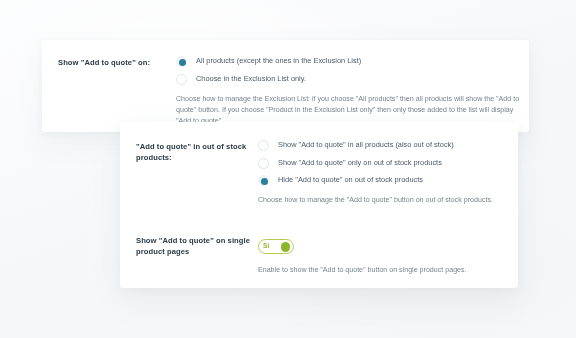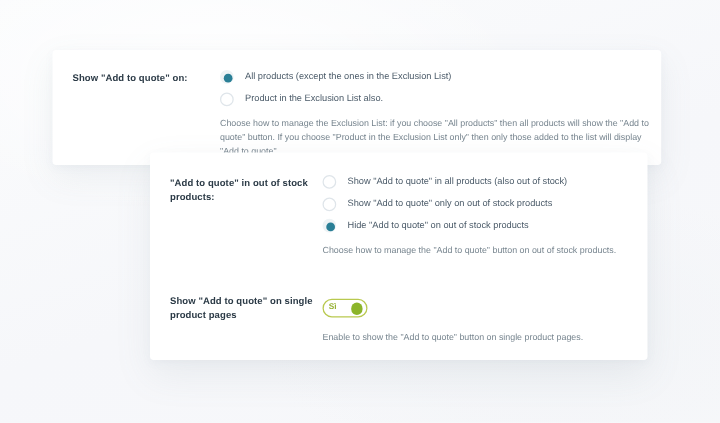--- a/index.html
+++ b/index.html
@@ -178,21 +178,21 @@
 
     <div class="field-col">
 
       <div class="opt">
         <span class="radio checked"></span>
         <span class="opt-text">All products (except the ones in the Exclusion List)</span>
       </div>
 
       <div class="opt">
         <span class="radio"></span>
-        <span class="opt-text">Product in the Exclusion List also.</span>
+        <span class="opt-text">Choose in the Exclusion List only.</span>
       </div>
 
       <div class="help" style="width:345px;">Choose how to manage the Exclusion List: if you choose "All products" then all products will show the "Add to quote" button. If you choose "Product in the Exclusion List only" then only those added to the list will display "Add to quote"</div>
     </div>
   </div>
 </div>
 
 <div class="card" id="card-two">
 
   <div class="row" style="padding:18px 16px 0 16px;">

